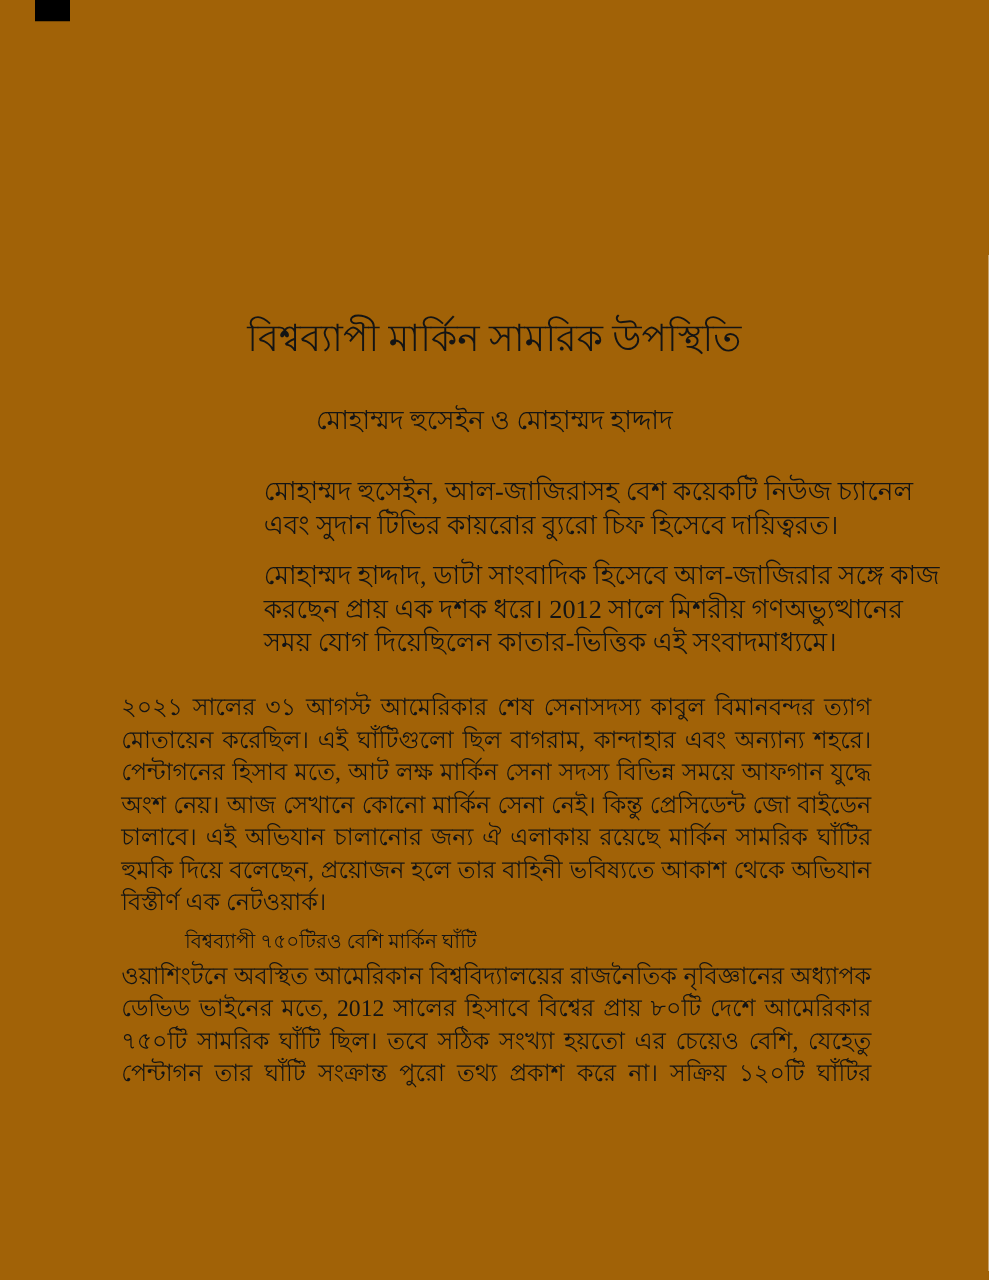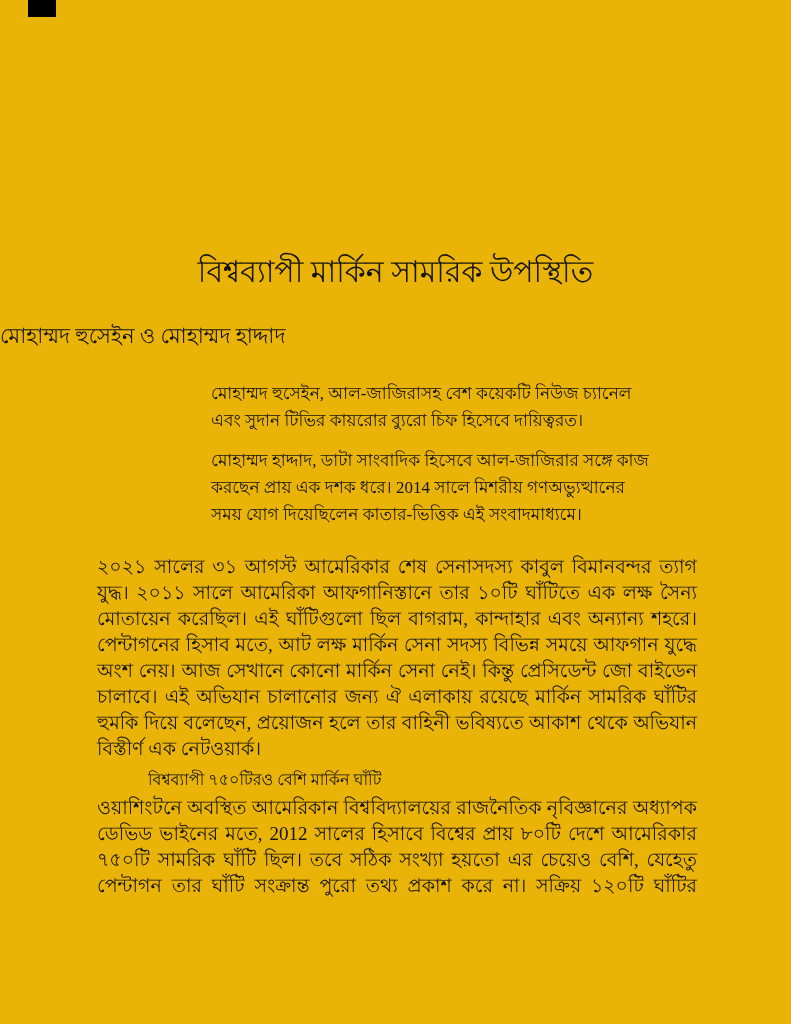--- a/index.html
+++ b/index.html
@@ -4,21 +4,21 @@
 <style>
   html, body {
     margin: 0;
     padding: 0;
     background: #ffffff;
   }
   .page {
     position: relative;
     width: 791px;
     height: 1024px;
-    background: #eab308;
+    background: #a16207;
     color: #141414;
     font-family: "Liberation Serif", "DejaVu Serif", serif;
     overflow: hidden;
   }
   .scan-mark {
     position: absolute;
     left: 28px;
     top: 0;
     width: 28px;
     height: 17px;
@@ -29,28 +29,29 @@
   }
   .title {
     margin: 0;
     text-align: center;
     font-size: 30px;
     font-weight: normal;
     line-height: 40px;
   }
   .byline {
     margin-top: 30px;
+    text-align: center;
     font-size: 21px;
     line-height: 28px;
   }
   .bio-block {
     margin-left: 211px;
     width: 424px;
     margin-top: 30px;
-    font-size: 17px;
+    font-size: 21px;
     line-height: 27px;
   }
   .bio-para { margin: 0; }
   .bio-para + .bio-para { margin-top: 13px; }
   .bio-line { display: block; text-align: left; white-space: nowrap; }
   .body-block {
     margin: 26px 94px 0 97px;
     font-size: 19px;
     line-height: 26px;
   }
@@ -85,30 +86,29 @@
 
     <div class="byline">মোহাম্মদ হুসেইন ও মোহাম্মদ হাদ্দাদ</div>
 
     <section class="bio-block">
       <p class="bio-para">
         <span class="bio-line">মোহাম্মদ হুসেইন, আল-জাজিরাসহ বেশ কয়েকটি নিউজ চ্যানেল</span>
         <span class="bio-line">এবং সুদান টিভির কায়রোর ব্যুরো চিফ হিসেবে দায়িত্বরত।</span>
       </p>
       <p class="bio-para">
         <span class="bio-line">মোহাম্মদ হাদ্দাদ, ডাটা সাংবাদিক হিসেবে আল-জাজিরার সঙ্গে কাজ</span>
-        <span class="bio-line">করছেন প্রায় এক দশক ধরে। 2014 সালে মিশরীয় গণঅভ্যুত্থানের</span>
+        <span class="bio-line">করছেন প্রায় এক দশক ধরে। 2012 সালে মিশরীয় গণঅভ্যুত্থানের</span>
         <span class="bio-line">সময় যোগ দিয়েছিলেন কাতার-ভিত্তিক এই সংবাদমাধ্যমে।</span>
       </p>
     </section>
 
     <section class="body-block">
 
       <p class="body-para">
         <span class="bline">২০২১ সালের ৩১ আগস্ট আমেরিকার শেষ সেনাসদস্য কাবুল বিমানবন্দর ত্যাগ</span>
-        <span class="bline">যুদ্ধ। ২০১১ সালে আমেরিকা আফগানিস্তানে তার ১০টি ঘাঁটিতে এক লক্ষ সৈন্য</span>
         <span class="bline">মোতায়েন করেছিল। এই ঘাঁটিগুলো ছিল বাগরাম, কান্দাহার এবং অন্যান্য শহরে।</span>
         <span class="bline">পেন্টাগনের হিসাব মতে, আট লক্ষ মার্কিন সেনা সদস্য বিভিন্ন সময়ে আফগান যুদ্ধে</span>
         <span class="bline">অংশ নেয়। আজ সেখানে কোনো মার্কিন সেনা নেই। কিন্তু প্রেসিডেন্ট জো বাইডেন</span>
         <span class="bline">চালাবে। এই অভিযান চালানোর জন্য ঐ এলাকায় রয়েছে মার্কিন সামরিক ঘাঁটির</span>
         <span class="bline">হুমকি দিয়ে বলেছেন, প্রয়োজন হলে তার বাহিনী ভবিষ্যতে আকাশ থেকে অভিযান</span>
         <span class="bline last">বিস্তীর্ণ এক নেটওয়ার্ক।</span>
       </p>
 
       <h2 class="section-heading">বিশ্বব্যাপী ৭৫০টিরও বেশি মার্কিন ঘাঁটি</h2>
 

